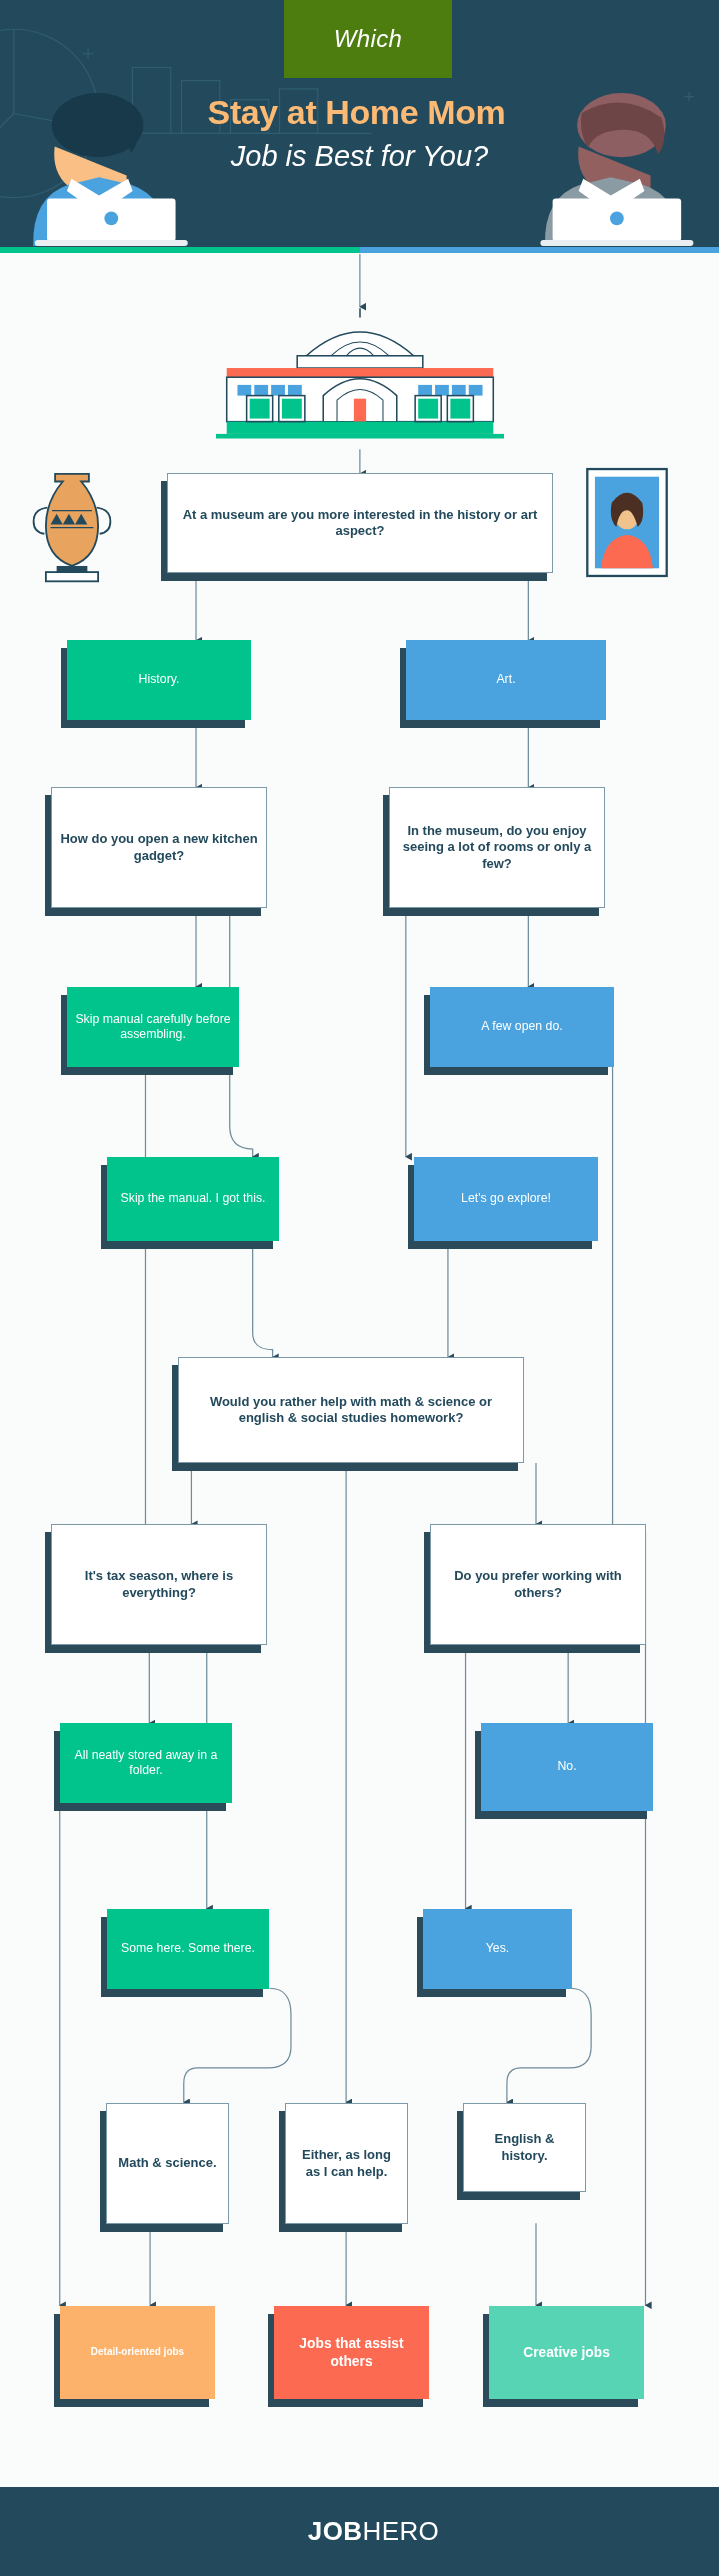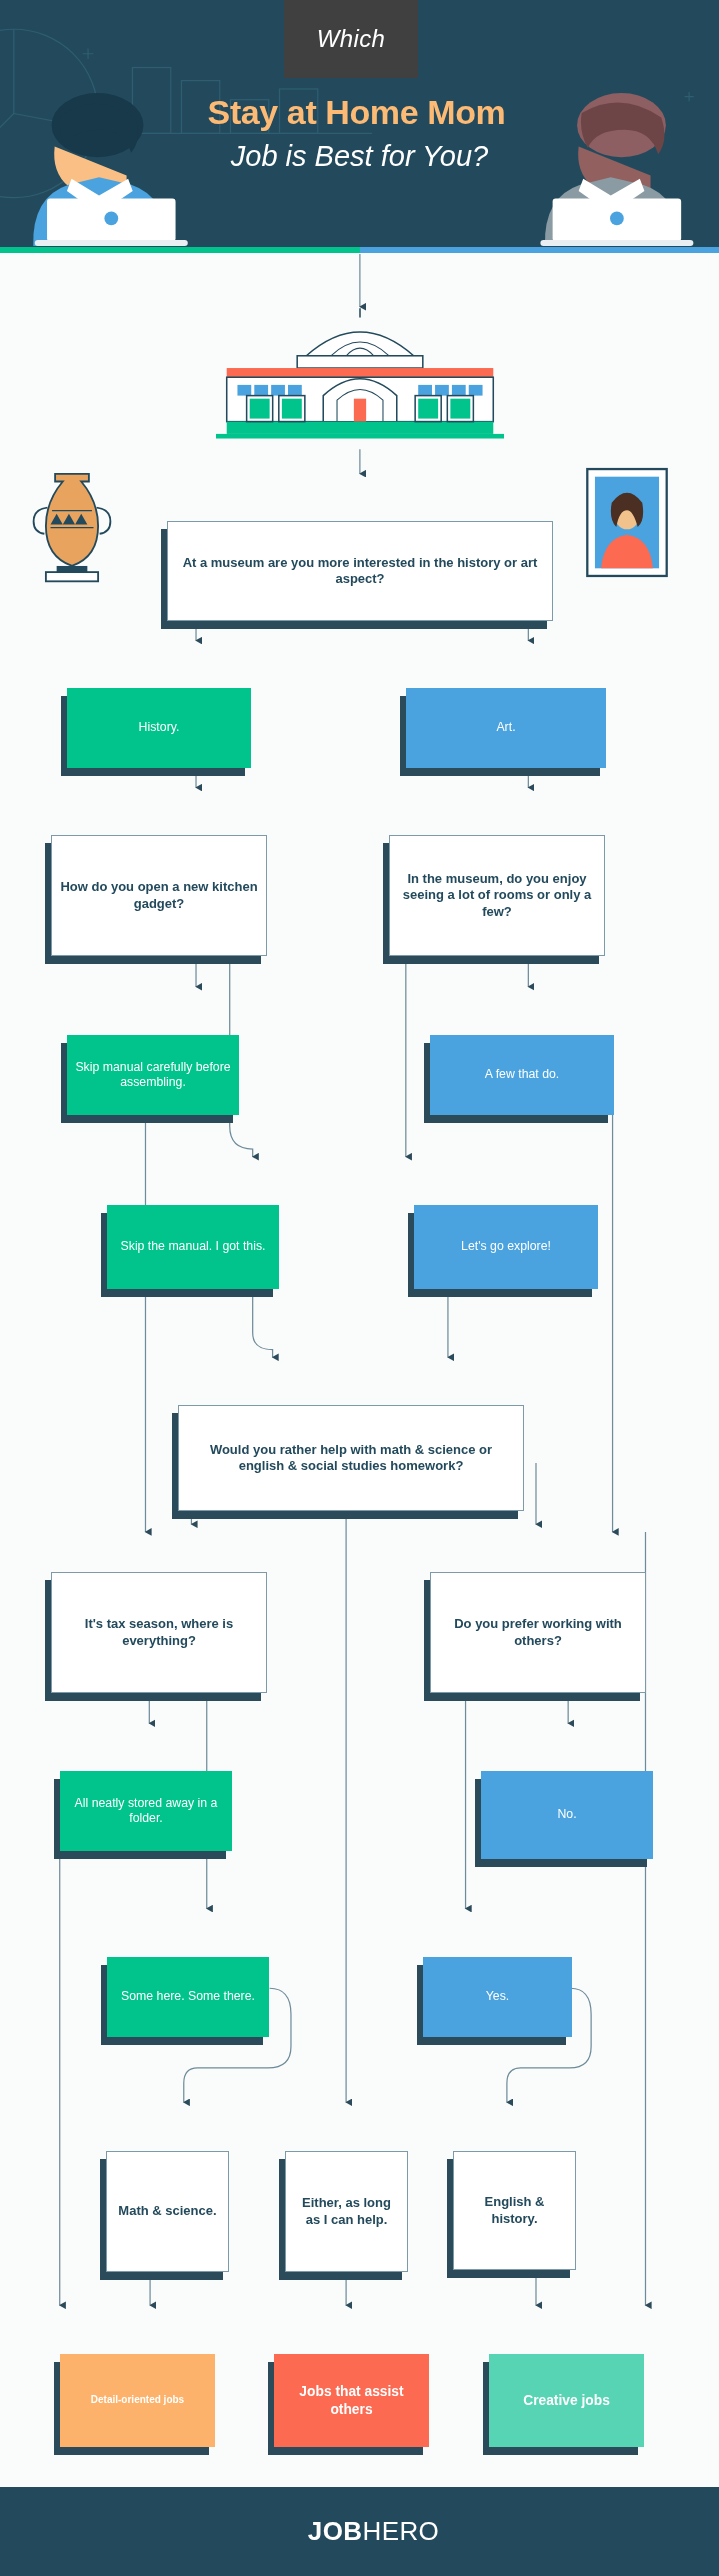--- a/index.html
+++ b/index.html
@@ -14,22 +14,22 @@
   }
 
   
   #header {
     position: absolute; left: 0; top: 0; width: 719px; height: 253px;
     background: #234a5c;
     overflow: hidden;
   }
   .hdr-deco { position: absolute; stroke: #2f5d71; fill: none; }
   #which-tab {
-    position: absolute; left: 284px; top: 0; width: 134px; height: 78px;
-    background: #404040;
+    position: absolute; left: 284px; top: 0; width: 168px; height: 78px;
+    background: #4d7c0f;
     display: flex; align-items: center; justify-content: center;
   }
   #which-tab span {
     color: #ffffff; font-style: italic; font-size: 24px; letter-spacing: 0.4px;
     font-family: "Liberation Sans", sans-serif;
   }
   #hdr-title {
     position: absolute; left: 9px; top: 93px; width: 695px;
     text-align: center; color: #fdba74;
     font-size: 34px; font-weight: bold; letter-spacing: -0.4px;
@@ -46,21 +46,20 @@
 
   
   .person { position: absolute; bottom: 6.9px; }
 
   
   .node {
     position: absolute;
     display: flex; align-items: flex-start; justify-content: center;
     text-align: center;
     line-height: 1.25;
-    margin-top: 48px;
   }
   .node .shadow {
     position: absolute; left: -6.1px; top: 7.7px; width: 100%; height: 100%;
     background: #2b4a5a; z-index: 0;
   }
   .node .face {
     position: relative; z-index: 1; width: 100%; height: 100%;
     display: flex; align-items: center; justify-content: center;
     padding: 4.6px 7.7px;
   }
@@ -307,21 +306,21 @@
 <div class="node a-green" style="left:67px; top:987px; width:172px; height:80px;">
   <div class="shadow"></div>
   <div class="face">
       <span>Skip manual carefully before assembling.</span>
     </div>
 </div>
 
 <div class="node a-blue" style="left:430px; top:987px; width:184px; height:80px;">
   <div class="shadow"></div>
   <div class="face">
-      <span>A few that do.</span>
+      <span>A few open do.</span>
     </div>
 </div>
 
 <div class="node a-green" style="left:107px; top:1157px; width:172px; height:84px;">
   <div class="shadow"></div>
   <div class="face">
       <span>Skip the manual. I got this.</span>
     </div>
 </div>
 
@@ -388,21 +387,21 @@
     </div>
 </div>
 
 <div class="node q" style="left:285px; top:2103px; width:123px; height:121px;">
   <div class="shadow"></div>
   <div class="face">
       <span>Either, as long as I can help.</span>
     </div>
 </div>
 
-<div class="node q" style="left:453px; top:2103px; width:123px; height:119px;">
+<div class="node q" style="left:463px; top:2103px; width:123px; height:89px;">
   <div class="shadow"></div>
   <div class="face">
       <span>English &amp; history.</span>
     </div>
 </div>
 
 <div class="node r-orange" style="left:60px; top:2306px; width:155px; height:93px;">
   <div class="shadow"></div>
   <div class="face">
       <span>Detail-oriented jobs</span>

